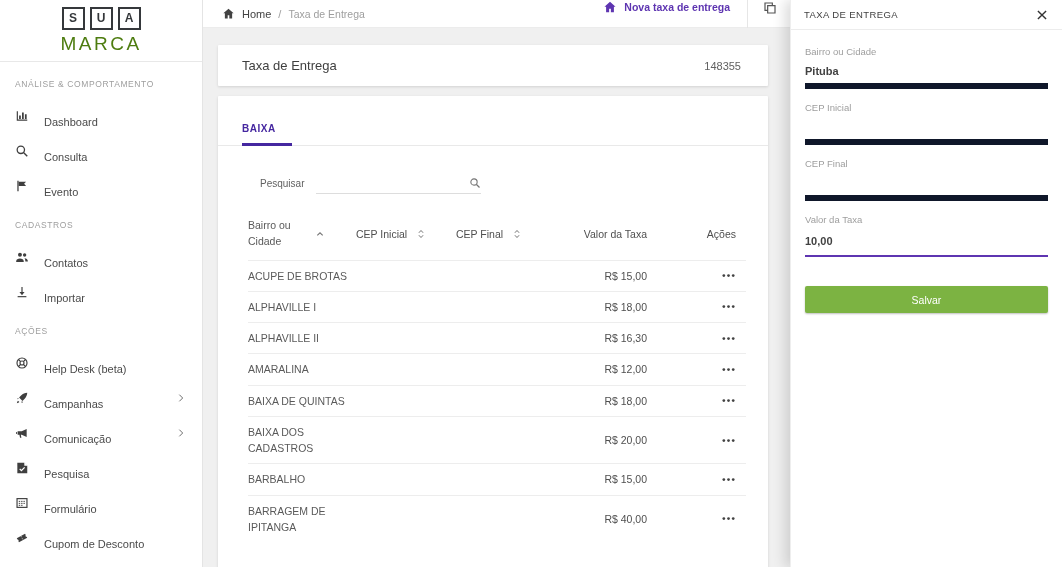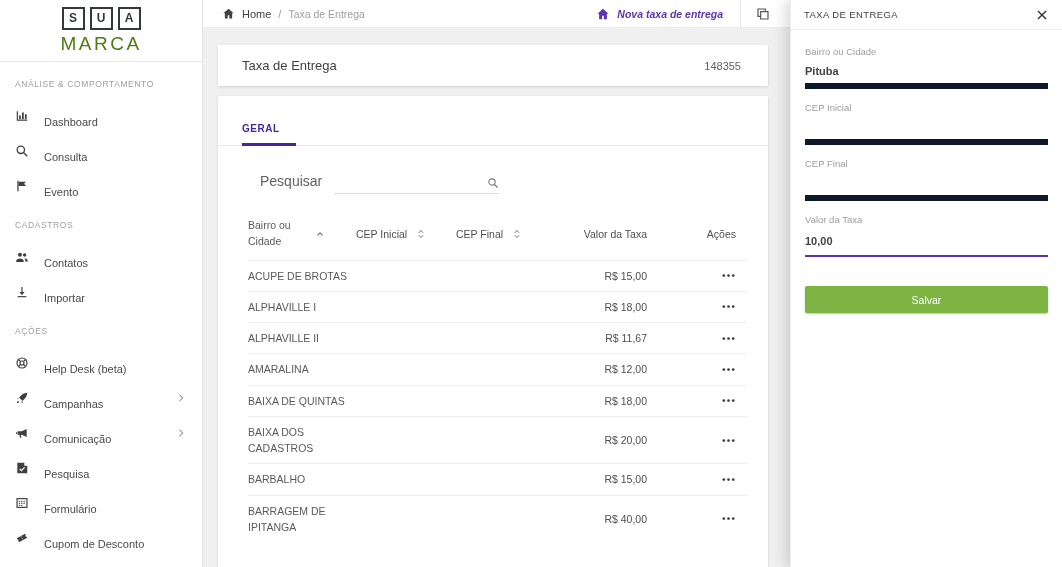--- a/index.html
+++ b/index.html
@@ -44,21 +44,21 @@
     position:absolute; left:203px; top:0; width:859px; height:28px;
     background:#fff; border-bottom:1px solid #ececec; z-index:1;
     display:flex; align-items:center;
   }
   .breadcrumb { display:flex; align-items:center; padding-left:19px; gap:7px; }
   .bc-home-icon { width:13px; height:13px; color:#424242; }
   .bc-home-icon svg { width:13px; height:13px; display:block; }
   .bc-home { font-size:11px; color:#424242; cursor:pointer; }
   .bc-sep { font-size:11px; color:#9e9e9e; }
   .bc-current { font-size:10.5px; color:#9e9e9e; }
-  .header-right { position:absolute; right:291px; top:0; height:28px; display:flex; align-items:center;font-style:italic; }
+  .header-right { position:absolute; right:284px; top:0; height:28px; display:flex; align-items:flex-start; }
   .new-fee-btn {
     display:flex; align-items:center; gap:7px; cursor:pointer;
     color:var(--accent,#5e35b1); font-size:10.5px; font-weight:bold; padding-right:17px;
   }
   .new-fee-btn .btn-icon { width:14px; height:14px; }
   .new-fee-btn .btn-icon svg { width:14px; height:14px; display:block; }
   .header-divider { width:1px; height:28px; background:#e6e6e6; }
   .copy-btn { width:16px; height:16px; margin-left:14px; color:#555; cursor:pointer; }
   .copy-btn svg { width:16px; height:16px; display:block; }
   
@@ -68,21 +68,21 @@
   .page-title { font-size:13px; color:#3f3f3f; }
   .record-id { font-size:11px; color:#616161; }
   .content-card { margin-top:10px; height:520px; overflow:hidden; }
   .tabs { padding:22px 0 0 24px; border-bottom:1px solid #e9e9e9; }
   .tab {
     display:inline-block; font-size:10px; font-weight:bold; letter-spacing:.5px;
     color:var(--accent-dark,#4527a0); padding:0 16px 9px 0; cursor:pointer;
     border-bottom:3px solid var(--accent-dark,#4527a0); margin-bottom:-1px;
   }
   .search-row { margin:27px 22px 0 42px; display:flex; align-items:flex-end; }
-  .search-label { font-size:14px; color:#616161; padding-bottom:5px;text-align:right; }
+  .search-label { font-size:10px; color:#616161; padding-bottom:5px;text-align:right; }
   .search-box { position:relative; margin-left:12px; width:165px; }
   .search-input {
     width:100%; border:none; border-bottom:1px solid #ddd; background:transparent;
     font-family:inherit; font-size:11px; color:#424242; padding:3px 20px 4px 2px; outline:none;
   }
   .search-mag-icon { position:absolute; right:0; bottom:5px; width:12px; height:12px; color:#757575; }
   .search-mag-icon svg { width:12px; height:12px; display:block; }
   
   .table { margin:16px 22px 0 30px; }
   .t-head { display:flex; align-items:center; padding:8px 0 10px; font-size:10.5px; color:#4f4f4f; }
@@ -312,21 +312,21 @@
 </div>
 
 <div class="main">
   <div class="card title-card">
     <span class="page-title">Taxa de Entrega</span>
     <span class="record-id">148355</span>
   </div>
 
   <div class="card content-card">
     <div class="tabs">
-      <span class="tab">GERAL</span>
+      <span class="tab">BAIXA</span>
     </div>
 
     <div class="search-row">
       <span class="search-label">Pesquisar</span>
       <span class="search-box">
         <input class="search-input" value="" style="">
         <span class="search-mag-icon">
             <svg viewBox="0 0 24 24">
               <circle cx="10" cy="10" r="6.3" fill="none" stroke="currentColor" stroke-width="2.2"></circle>
               <path stroke="currentColor" stroke-width="2.4" d="m15 15 6 6"></path>
@@ -400,21 +400,21 @@
                   <circle cx="19.5" cy="12" r="2.2" fill="currentColor"></circle>
                 </svg>
               </span>
             </div>
           </div>
 
           <div class="t-row">
             <div class="col-name">ALPHAVILLE II</div>
             <div class="col-cep1"></div>
             <div class="col-cep2"></div>
-            <div class="col-valor">R$ 11,67</div>
+            <div class="col-valor">R$ 16,30</div>
             <div class="col-acoes">
               <span class="actions-btn">
                 <svg viewBox="0 0 24 24">
                   <circle cx="4.5" cy="12" r="2.2" fill="currentColor"></circle>
                   <circle cx="12" cy="12" r="2.2" fill="currentColor"></circle>
                   <circle cx="19.5" cy="12" r="2.2" fill="currentColor"></circle>
                 </svg>
               </span>
             </div>
           </div>

